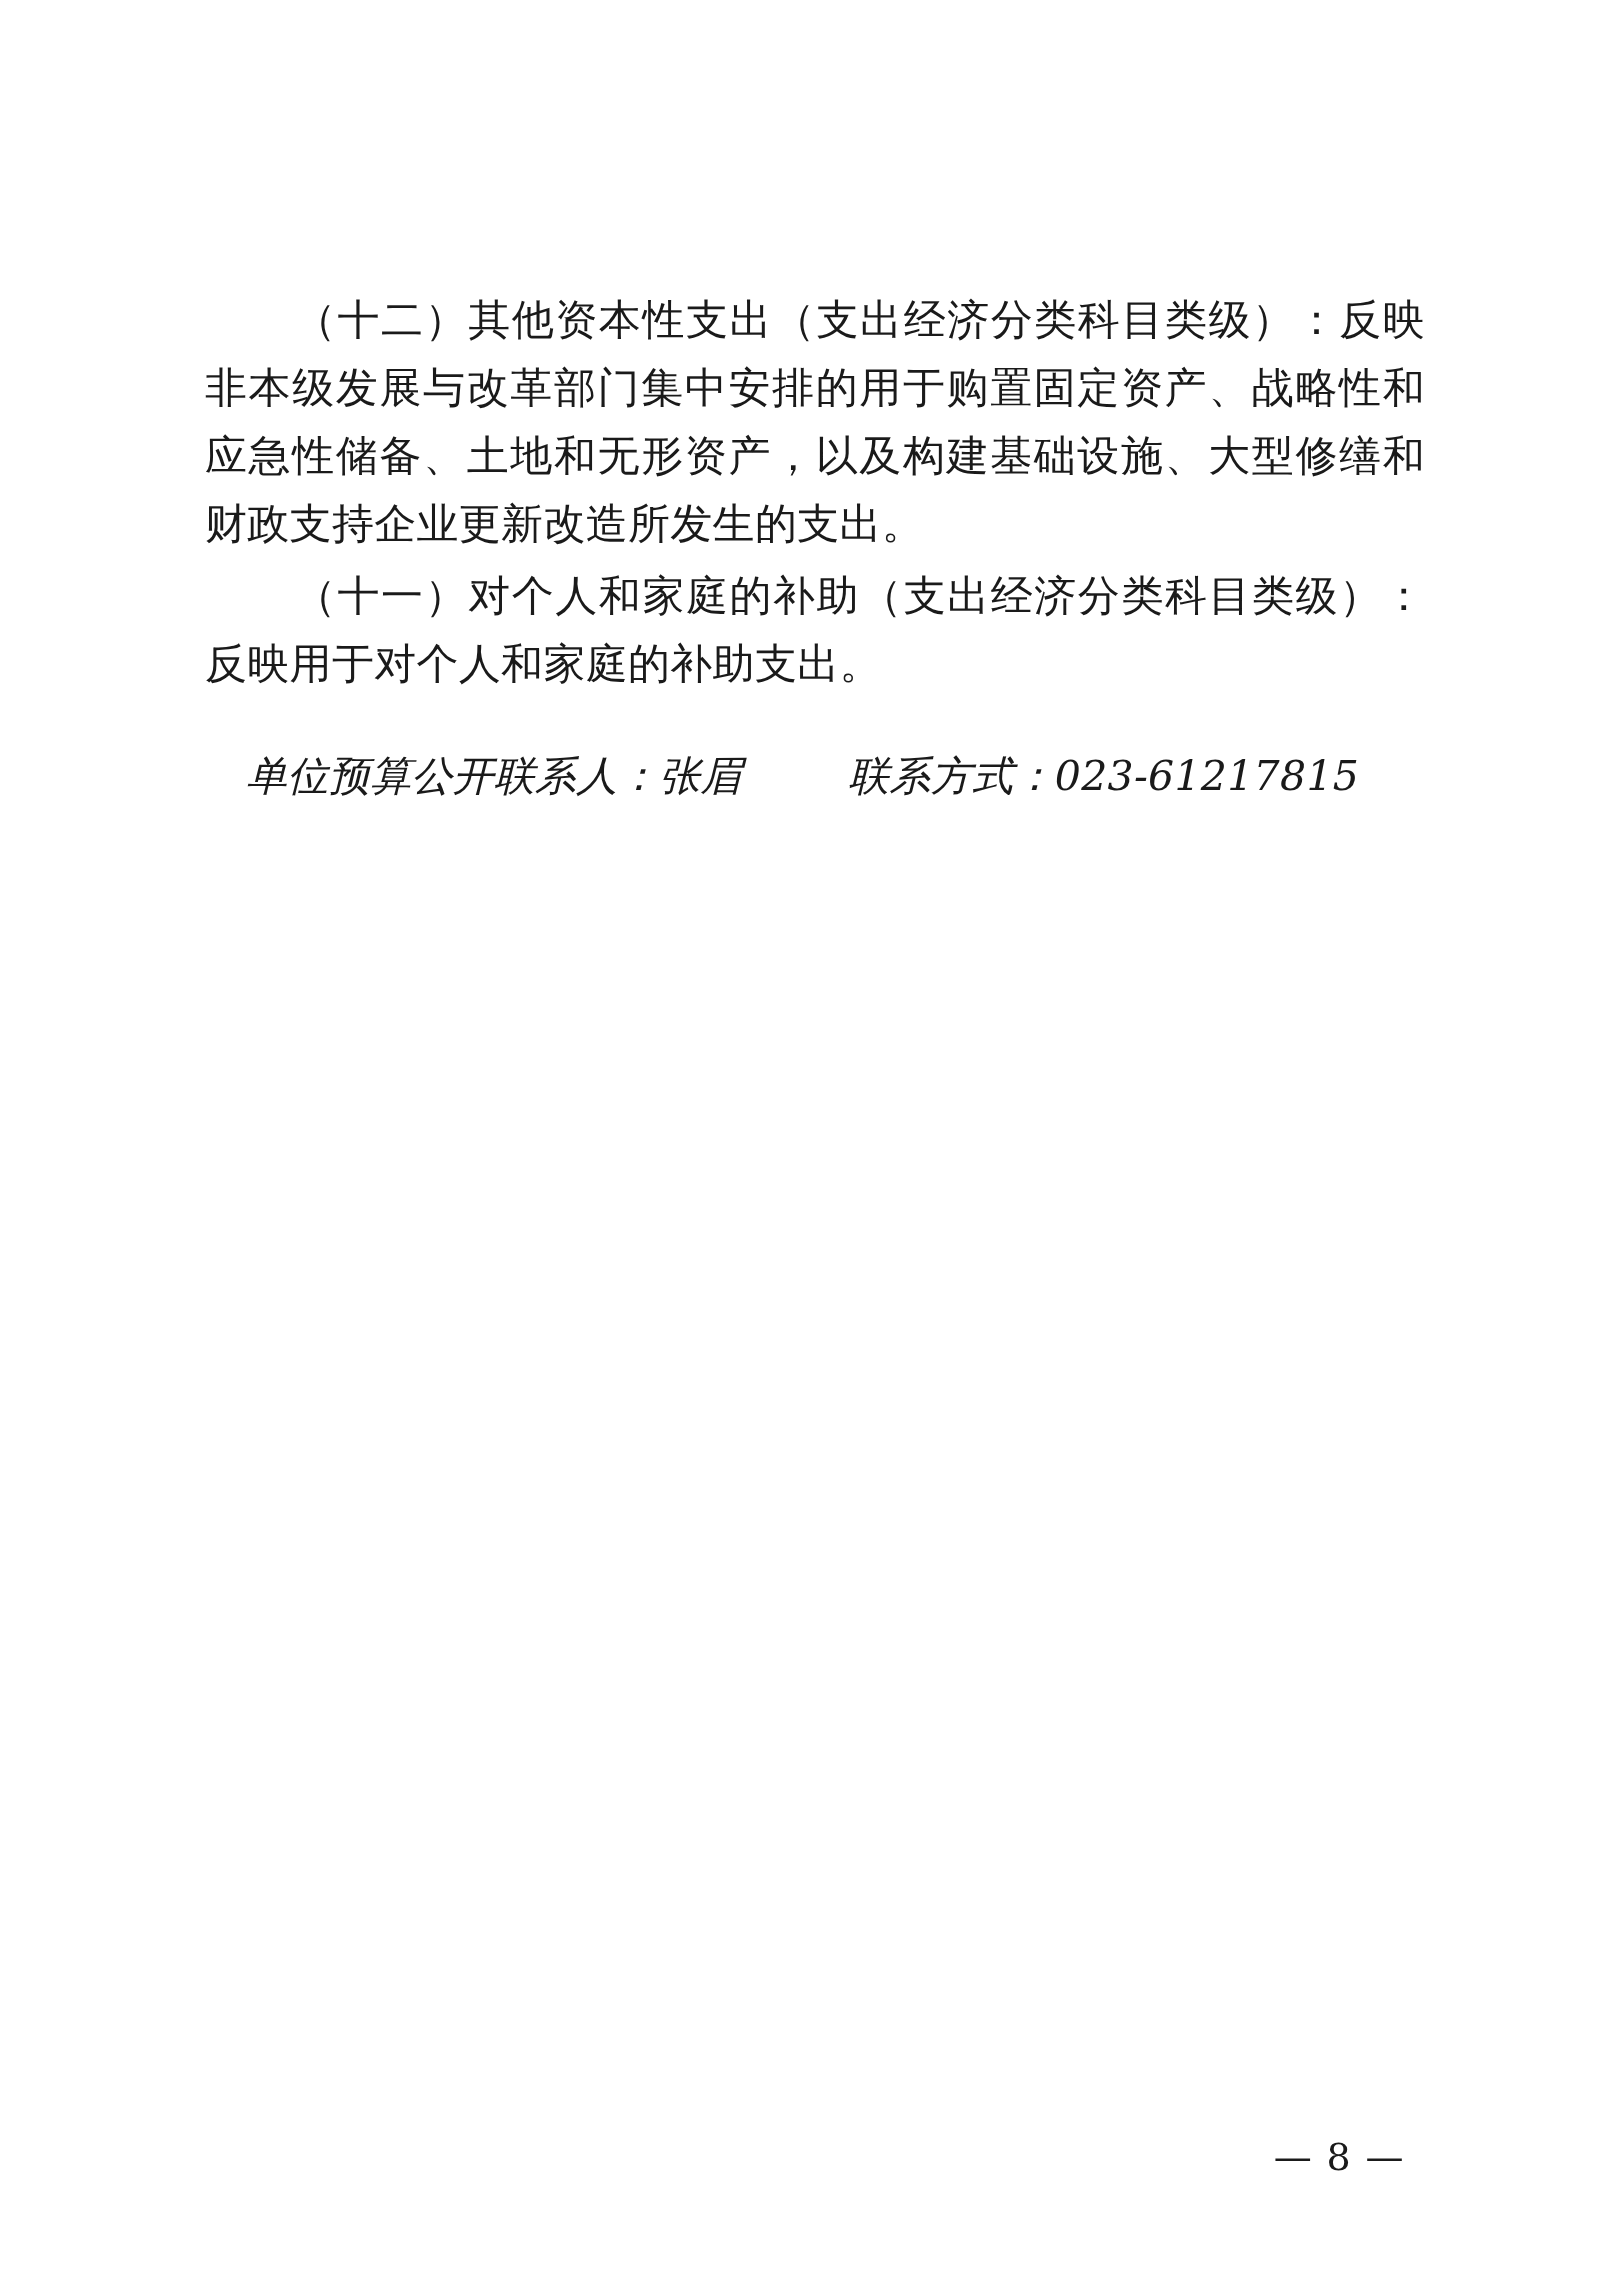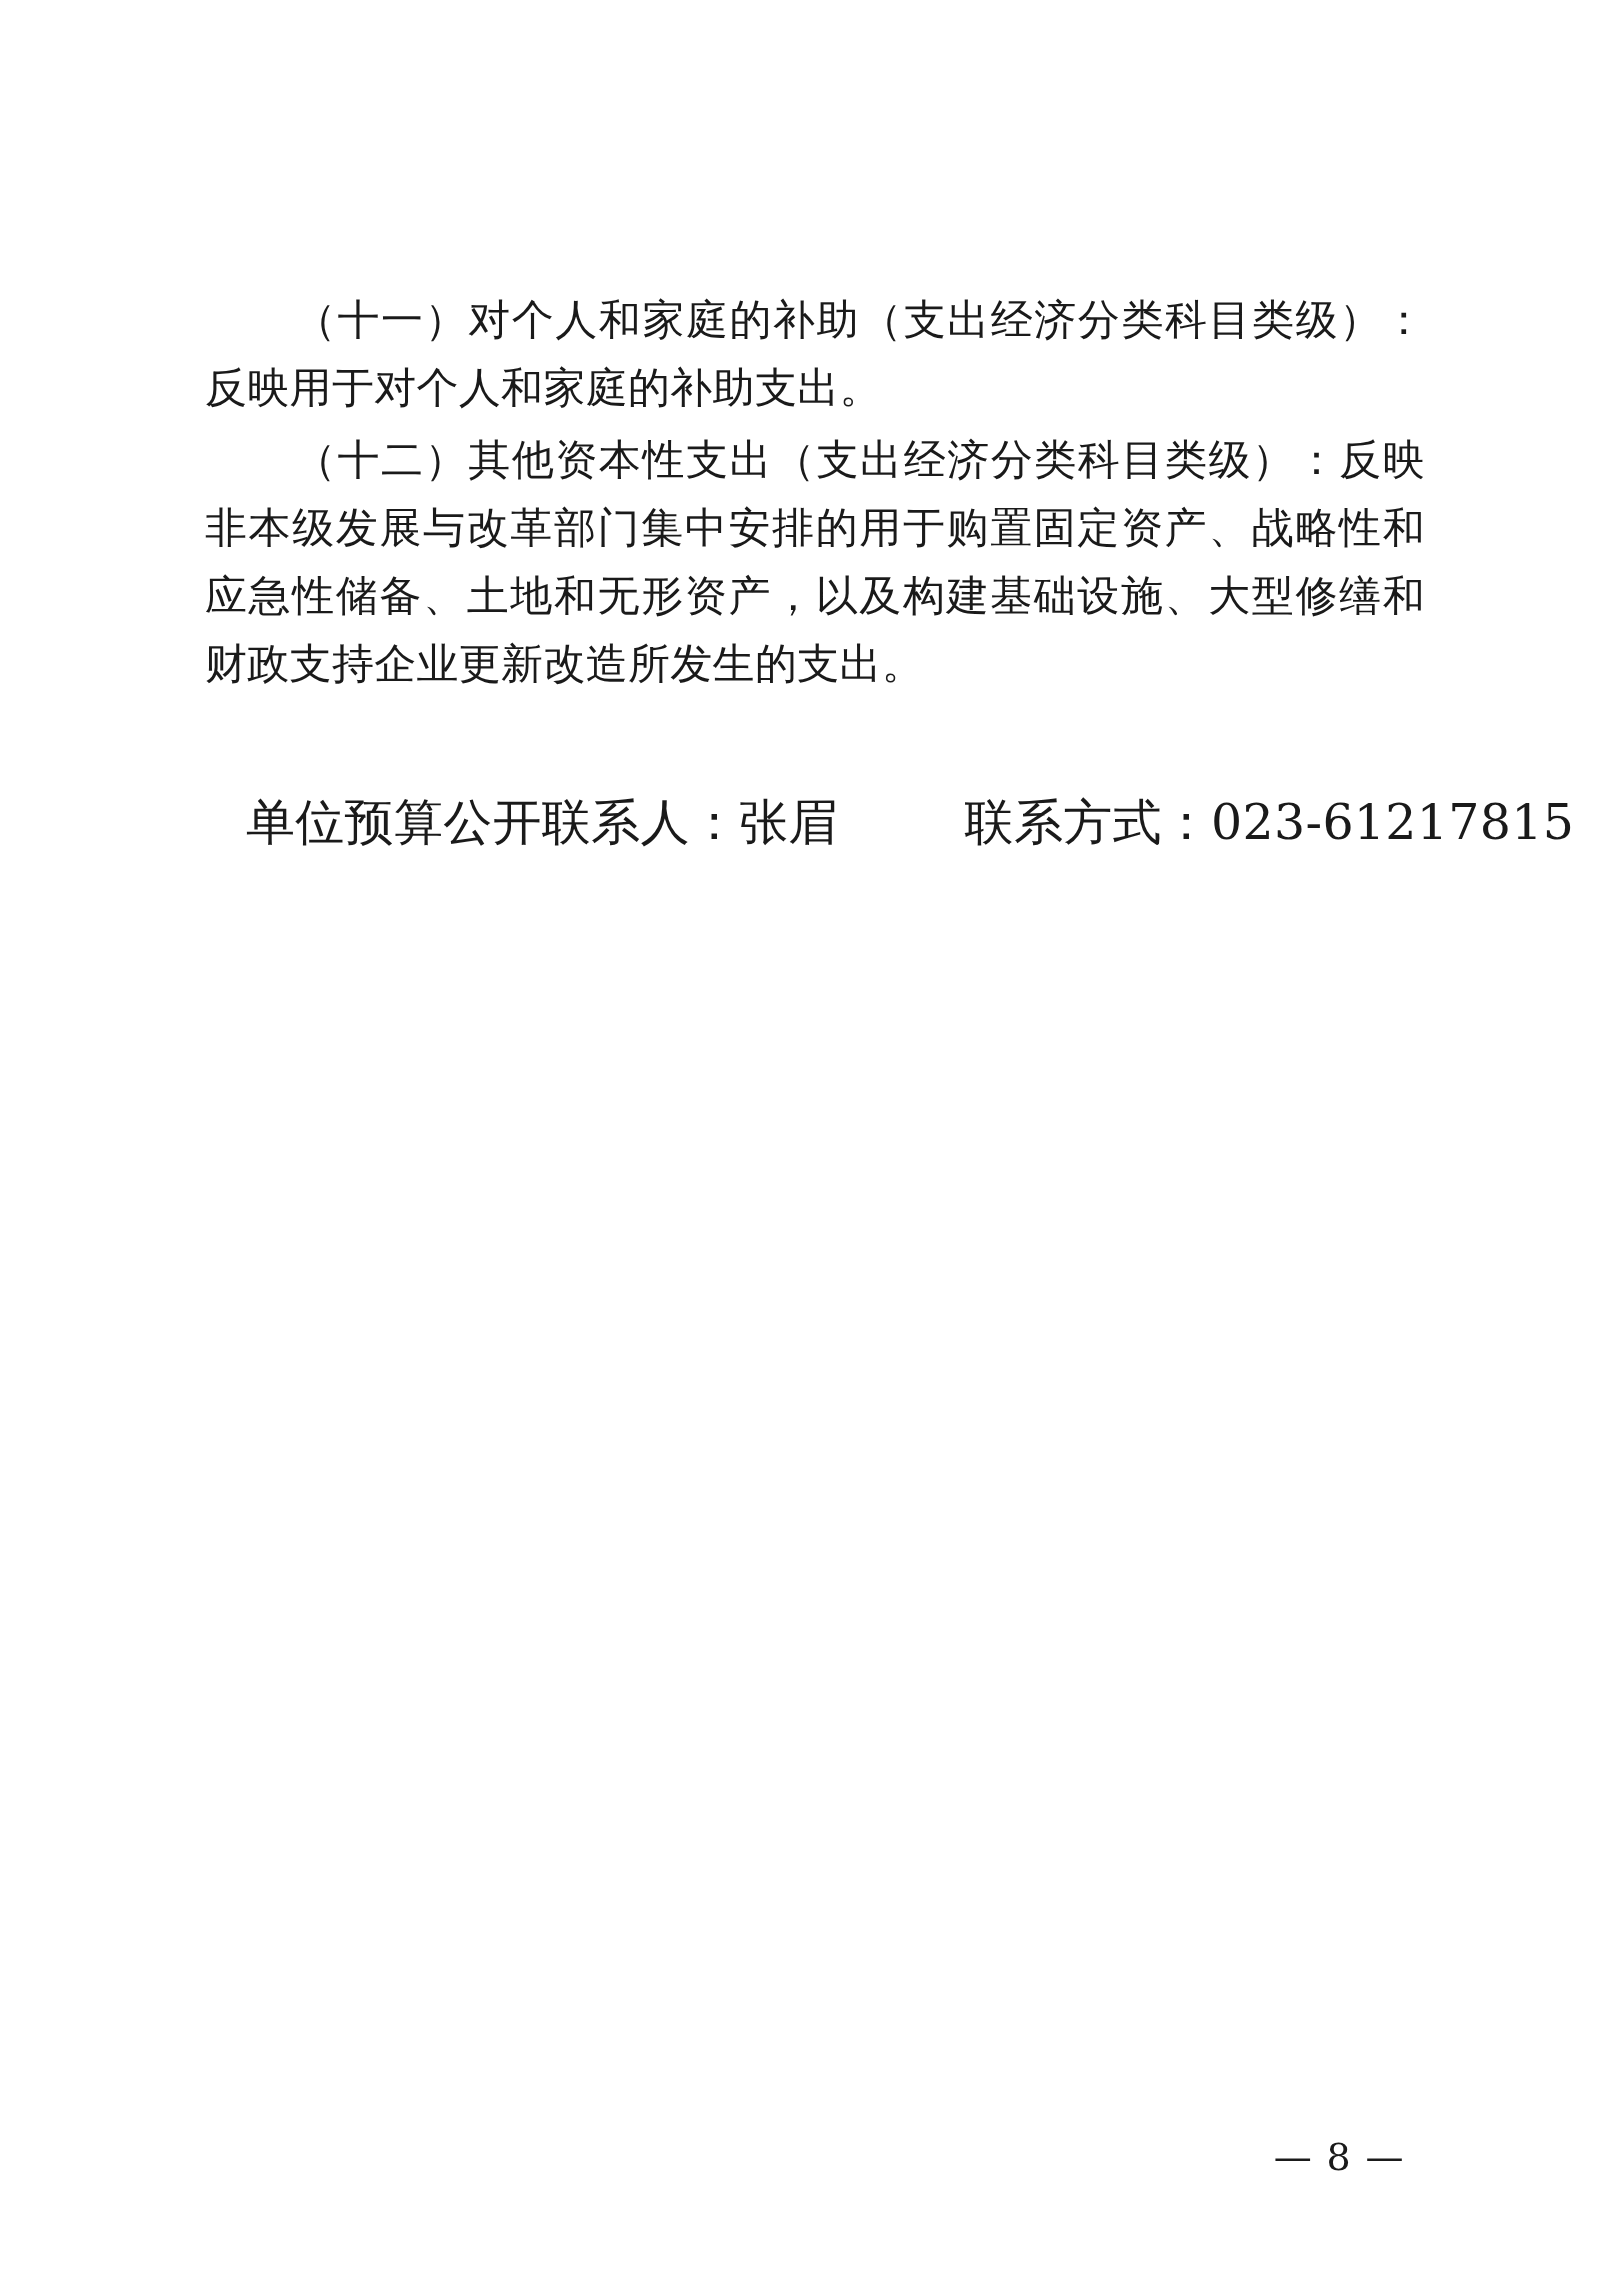--- a/index.html
+++ b/index.html
@@ -31,47 +31,48 @@
     text-align: justify;
     text-justify: inter-ideograph;
     margin: 0 0 4.1px 0;
     letter-spacing: 0.3px;
     font-family: "DejaVu Serif", "Liberation Serif", serif;
   }
   .para.indent {
     text-indent: 89px;
   }
   .contact-line {
-    margin-top: 86px;
-    font-size: 49px;
+    margin-top: 46px;
+    font-size: 41px;
     line-height: 1.6;
     letter-spacing: 0.3px;
     text-indent: 41px;
     white-space: pre;
     font-family: "DejaVu Serif", "Liberation Serif", serif;
+    font-style: italic;
   }
   .page-number {
     position: absolute;
     right: 218px;
     bottom: 116px;
     font-size: 38px;
     letter-spacing: 1.4px;
     font-family: "DejaVu Serif", "Liberation Serif", serif;
   }
 </style>
 </head>
 <body>
 
 <div class="page">
 
   <div class="content">
 
+    <p class="para indent">（十二）其他资本性支出（支出经济分类科目类级）：反映非本级发展与改革部门集中安排的用于购置固定资产、战略性和应急性储备、土地和无形资产，以及构建基础设施、大型修缮和财政支持企业更新改造所发生的支出。</p>
+
     <p class="para indent">（十一）对个人和家庭的补助（支出经济分类科目类级）：反映用于对个人和家庭的补助支出。</p>
-
-    <p class="para indent">（十二）其他资本性支出（支出经济分类科目类级）：反映非本级发展与改革部门集中安排的用于购置固定资产、战略性和应急性储备、土地和无形资产，以及构建基础设施、大型修缮和财政支持企业更新改造所发生的支出。</p>
 
     <div class="contact-line">单位预算公开联系人：张眉        联系方式：023-61217815</div>
 
   </div>
 
   <div class="page-number">— 8 —</div>
 
 </div>
 
 

